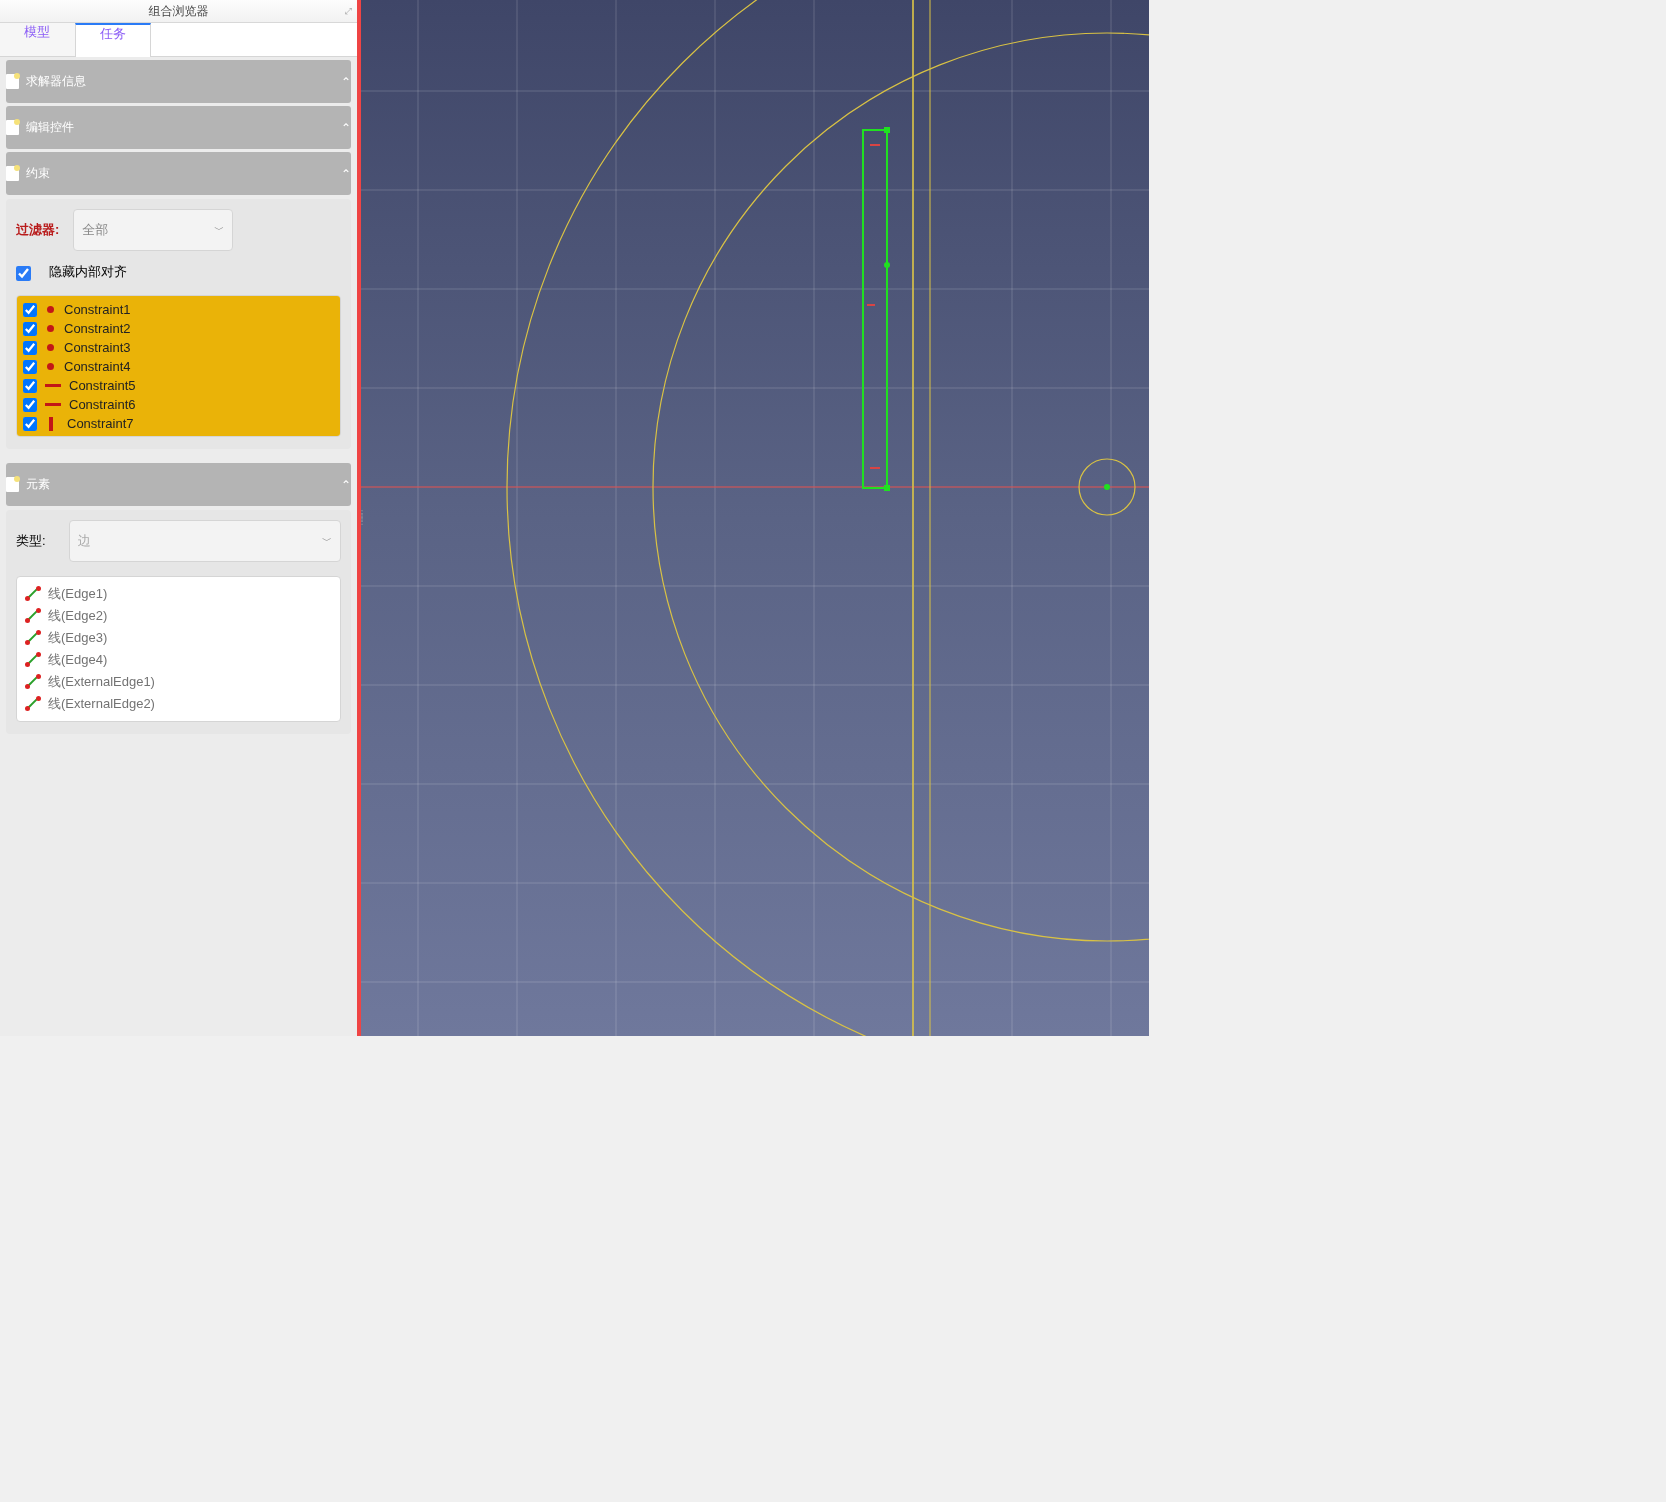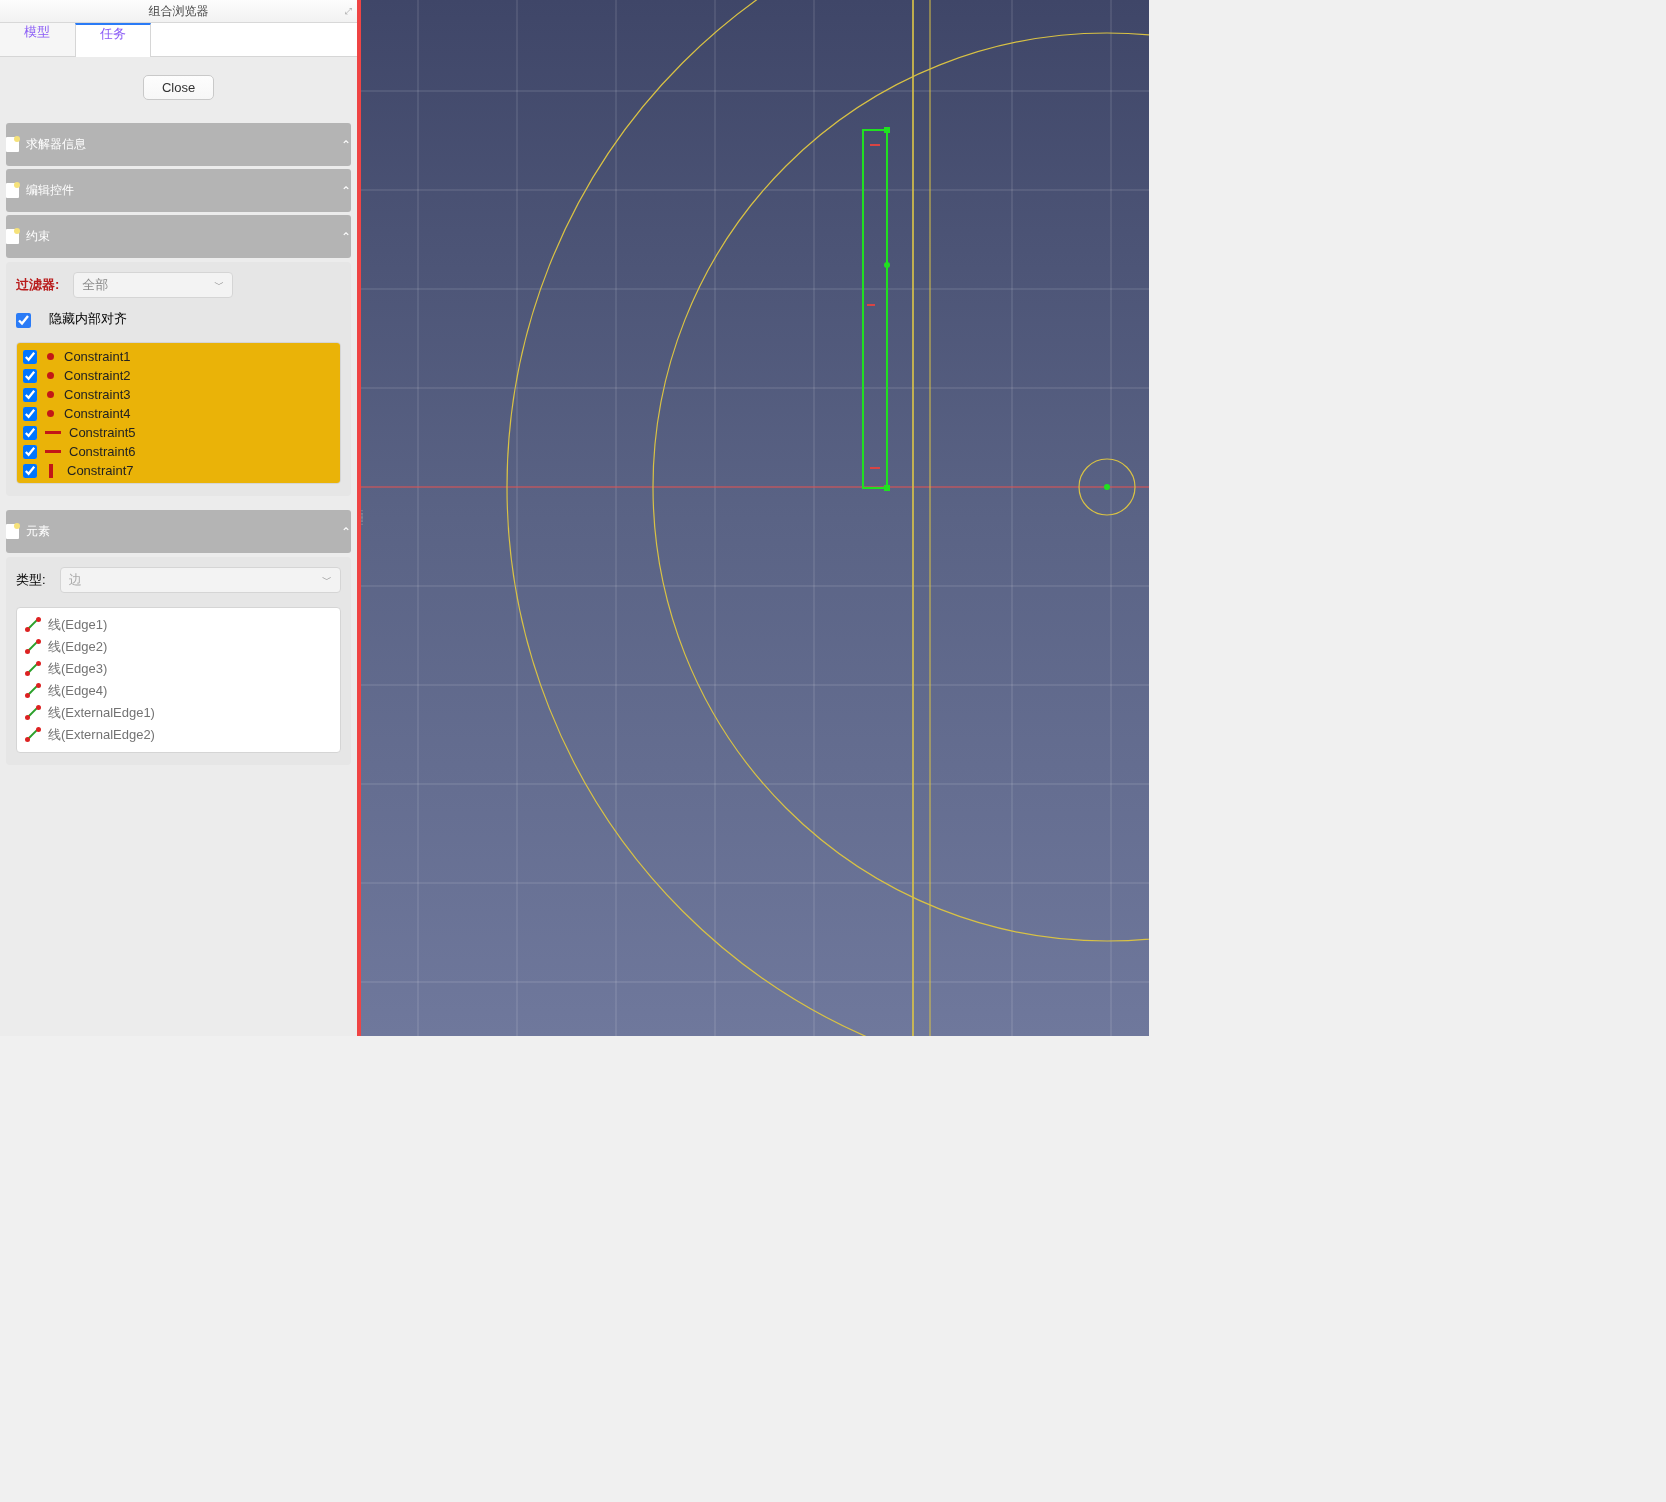--- a/index.html
+++ b/index.html
@@ -135,21 +135,21 @@
       gap: 14px;
       margin-bottom: 12px;
     }
     .filter-row label {
       font-size: 13px;
       color: #b91c1c;
       font-weight: 700;
     }
     .combo {
       flex: 1;
-      height: 26px;
+      height: 42px;
       background: #f3f3f3;
       border: 1px solid #d5d5d5;
       border-radius: 4px;
       display: flex;
       align-items: center;
       padding: 0 8px;
       color: #888;
       position: relative;
       cursor: pointer;
       max-width: 160px;
@@ -211,21 +211,21 @@
     .constraint-bar {
       width: 4px; height: 14px;
       background: #c21717;
       flex-shrink: 0;
       margin: 0 6px 0 4px;
     }
     
     .type-row {
       display:flex;
       align-items:center;
-      gap: 14px;
+      gap: 23px;
       margin-bottom: 14px;
     }
     .type-row .combo { max-width: none; flex:1; margin-left:auto; width: 180px; }
     
     .element-list {
       background:#fff;
       border:1px solid #d5d5d5;
       border-radius:4px;
       padding: 6px 6px;
     }
@@ -298,23 +298,20 @@
     <div class="tab">
       <span>模型</span>
     </div>
     <div class="tab active">
       <span>任务</span>
     </div>
   </div>
 
   <div class="task-body">
 
-    <div class="close-row">
-      <button class="close-btn">Close</button>
-    </div>
 
     <div class="section-header">
       <span class="doc-icon"></span>
       <span>求解器信息</span>
       <span class="chevron">⌃</span>
     </div>
 
     <div class="section-header">
       <span class="doc-icon"></span>
       <span>编辑控件</span>

